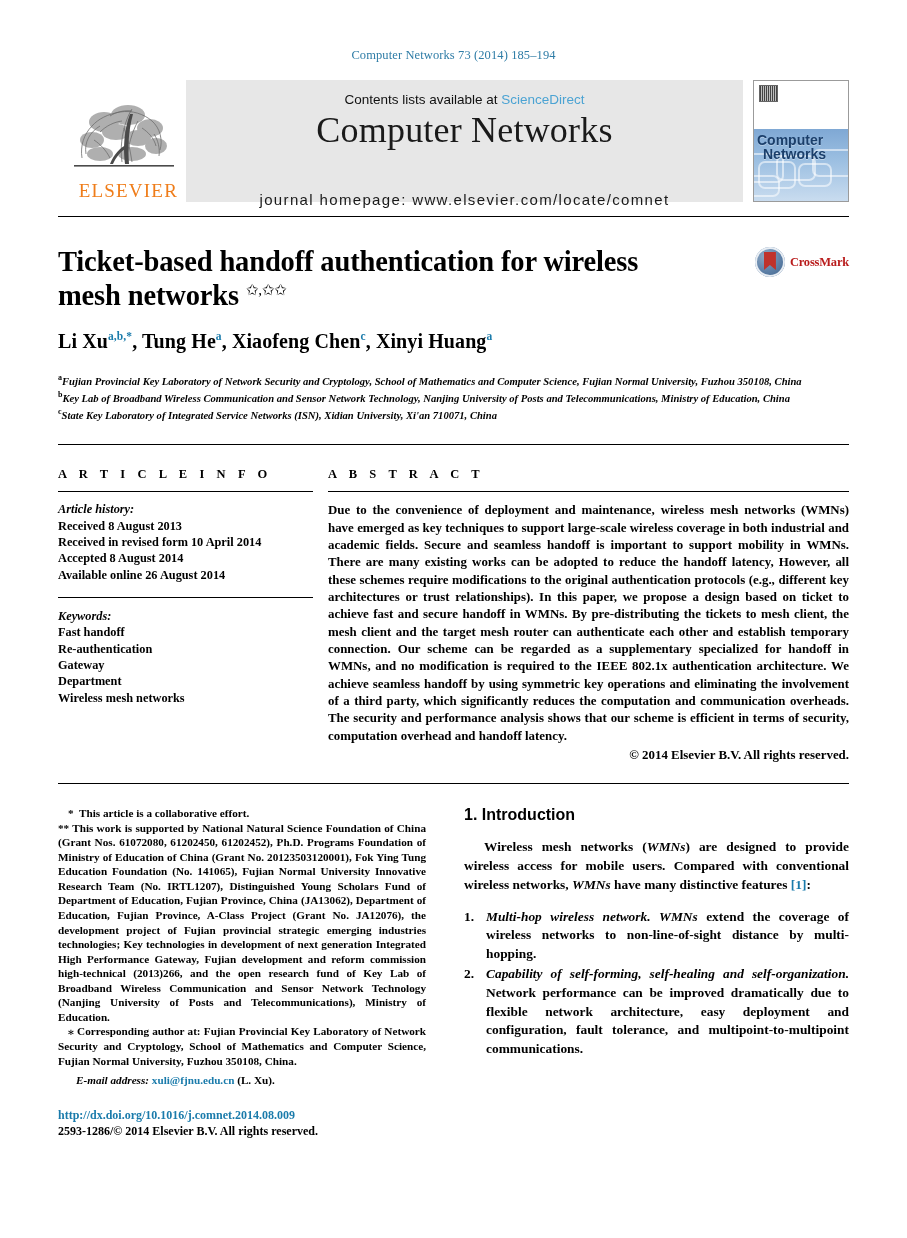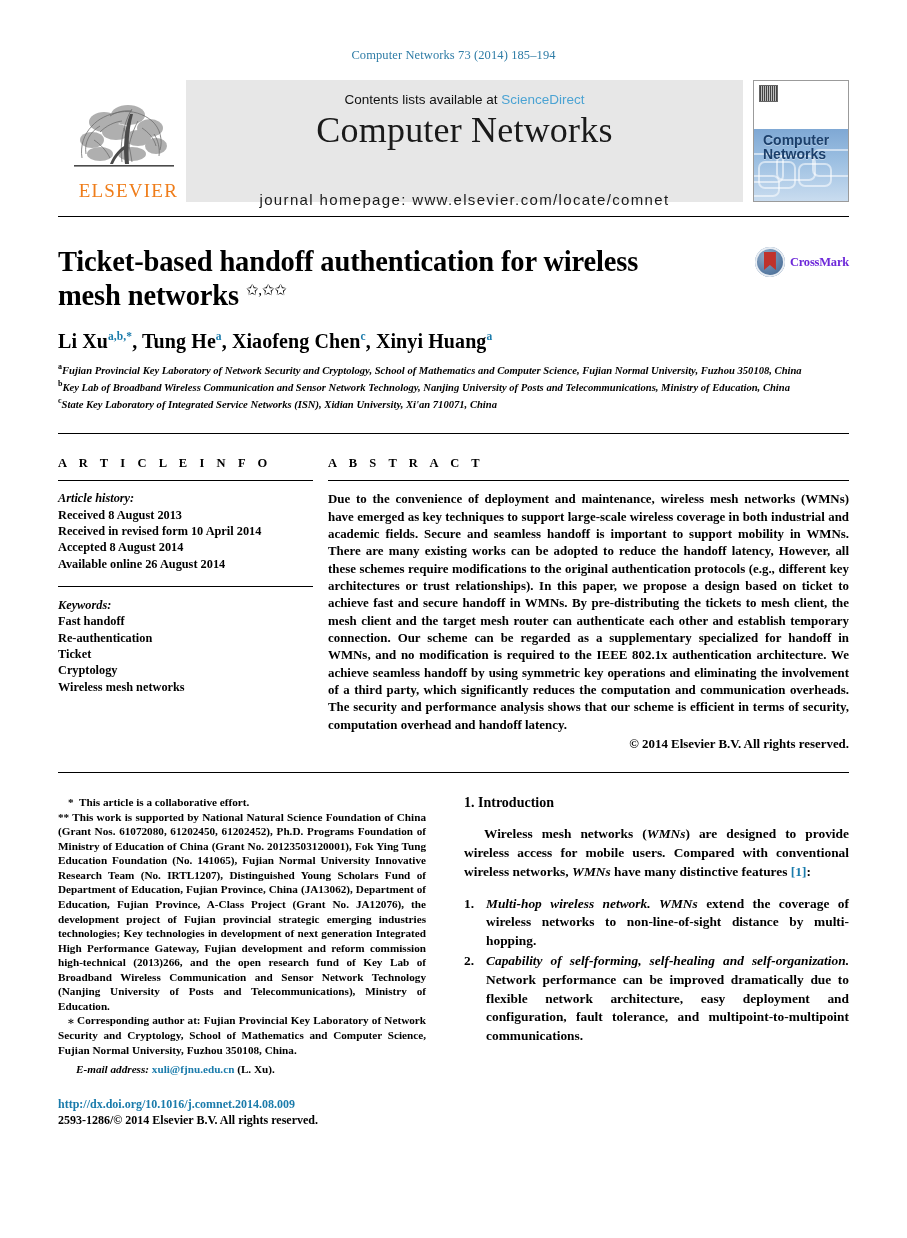--- a/index.html
+++ b/index.html
@@ -112,29 +112,29 @@
     background: linear-gradient(180deg,#7fa8d4 0%, #9dc0e2 45%, #c9dcef 100%);
   }
   .cover-net { position: absolute; inset: 0; }
   .cover-net .rr {
     position: absolute;
     border: 2px solid rgba(255,255,255,.55);
     border-radius: 7px;
   }
   .cover-words {
     position: absolute;
-    left: 9px; top: 4px;
+    left: 3px; top: 4px;
     color: #1b3f6b;
     font-family: "Liberation Sans", sans-serif;
     font-weight: bold;
     line-height: 1.02;
     text-shadow: 0 1px 0 rgba(255,255,255,.35);
   }
   .cover-words .l1 { font-size: 14px; display:block; }
-  .cover-words .l2 { font-size: 14px; display:block; }
+  .cover-words .l2 { font-size: 14px; display:block; margin-left: 6px; }
 
   
   .rule-thin { border: 0; border-top: 1px solid #000; margin: 0; }
   .rule-top { margin-top: 14px; }
 
   
   .title-block { margin-top: 28px; position: relative; }
   .paper-title {
     font-family: "Liberation Serif", serif;
     font-size: 28.5px;
@@ -159,34 +159,34 @@
   .crossmark-badge::after {
     content: "";
     position: absolute;
     left: 9px; top: 5px;
     width: 12px; height: 18px;
     background: #c0322b;
     clip-path: polygon(0 0, 100% 0, 100% 100%, 50% 72%, 0 100%);
   }
   .crossmark-label {
     font-family: "Liberation Serif", serif;
-    font-size: 12.5px; font-weight: bold; color: #6d28d9;
+    font-size: 12.5px; font-weight: bold; color: #b91c1c;
     letter-spacing: -.2px;
   }
 
   .authors {
     font-family: "Liberation Serif", serif;
     font-size: 20px; font-weight: bold;
     margin-top: 17px;
     letter-spacing: .1px;
   }
   .authors sup { font-size: 11.5px; color: #1a7bab; font-weight: bold; }
   .authors sup.star { color: #1a7bab; }
 
-  .affiliations { margin-top: 9px; }
+  .affiliations { margin-top: 20px; }
   .affil {
     font-family: "Liberation Serif", serif;
     font-style: italic;
     font-weight: bold;
     font-size: 10.6px;
     line-height: 1.33;
     margin: 0 0 1px 0;
     max-width: 800px;
   }
   .affil sup { font-style: normal; font-size: 8px; }
@@ -265,23 +265,23 @@
     font-size: 12px;
     font-weight: bold;
   }
   .issn-line {
     font-size: 12px;
     font-weight: bold;
     margin-top: 1px;
   }
 
   .intro-head {
-    font-size: 14px;
-    font-weight: bold;
-    font-family: Liberation Serif, serif;
+    font-size: 16px;
+    font-weight: bold;
+    font-family: Liberation Sans, sans-serif;
   }
   .intro-para {
     margin-top: 14px;
     font-size: 13.4px;
     line-height: 1.40;
     text-align: justify;
     text-indent: 20px;
     font-weight: bold;
     hyphens: auto;
   }
@@ -415,22 +415,22 @@
         <div>Received 8 August 2013</div>
         <div>Received in revised form 10 April 2014</div>
         <div>Accepted 8 August 2014</div>
         <div>Available online 26 August 2014</div>
       </div>
       <hr class="hr-light">
       <div class="kw-block">
         <div class="lbl">Keywords:</div>
         <div>Fast handoff</div>
         <div>Re-authentication</div>
-        <div>Ticket</div>
-        <div>Cryptology</div>
+        <div>Gateway</div>
+        <div>Department</div>
         <div>Wireless mesh networks</div>
       </div>
     </div>
 
     <div class="col-abs">
       <div class="sec-head">A B S T R A C T</div>
       <hr class="hr-heavy">
       <div class="abstract-body">Due to the convenience of deployment and maintenance, wireless mesh networks (WMNs) have emerged as key techniques to support large-scale wireless coverage in both industrial and academic fields. Secure and seamless handoff is important to support mobility in WMNs. There are many existing works can be adopted to reduce the handoff latency, However, all these schemes require modifications to the original authentication protocols (e.g., different key architectures or trust relationships). In this paper, we propose a design based on ticket to achieve fast and secure handoff in WMNs. By pre-distributing the tickets to mesh client, the mesh client and the target mesh router can authenticate each other and establish temporary connection. Our scheme can be regarded as a supplementary specialized for handoff in WMNs, and no modification is required to the IEEE 802.1x authentication architecture. We achieve seamless handoff by using symmetric key operations and eliminating the involvement of a third party, which significantly reduces the computation and communication overheads. The security and performance analysis shows that our scheme is efficient in terms of security, computation overhead and handoff latency.</div>
       <div class="abs-copy">© 2014 Elsevier B.V. All rights reserved.</div>
     </div>

